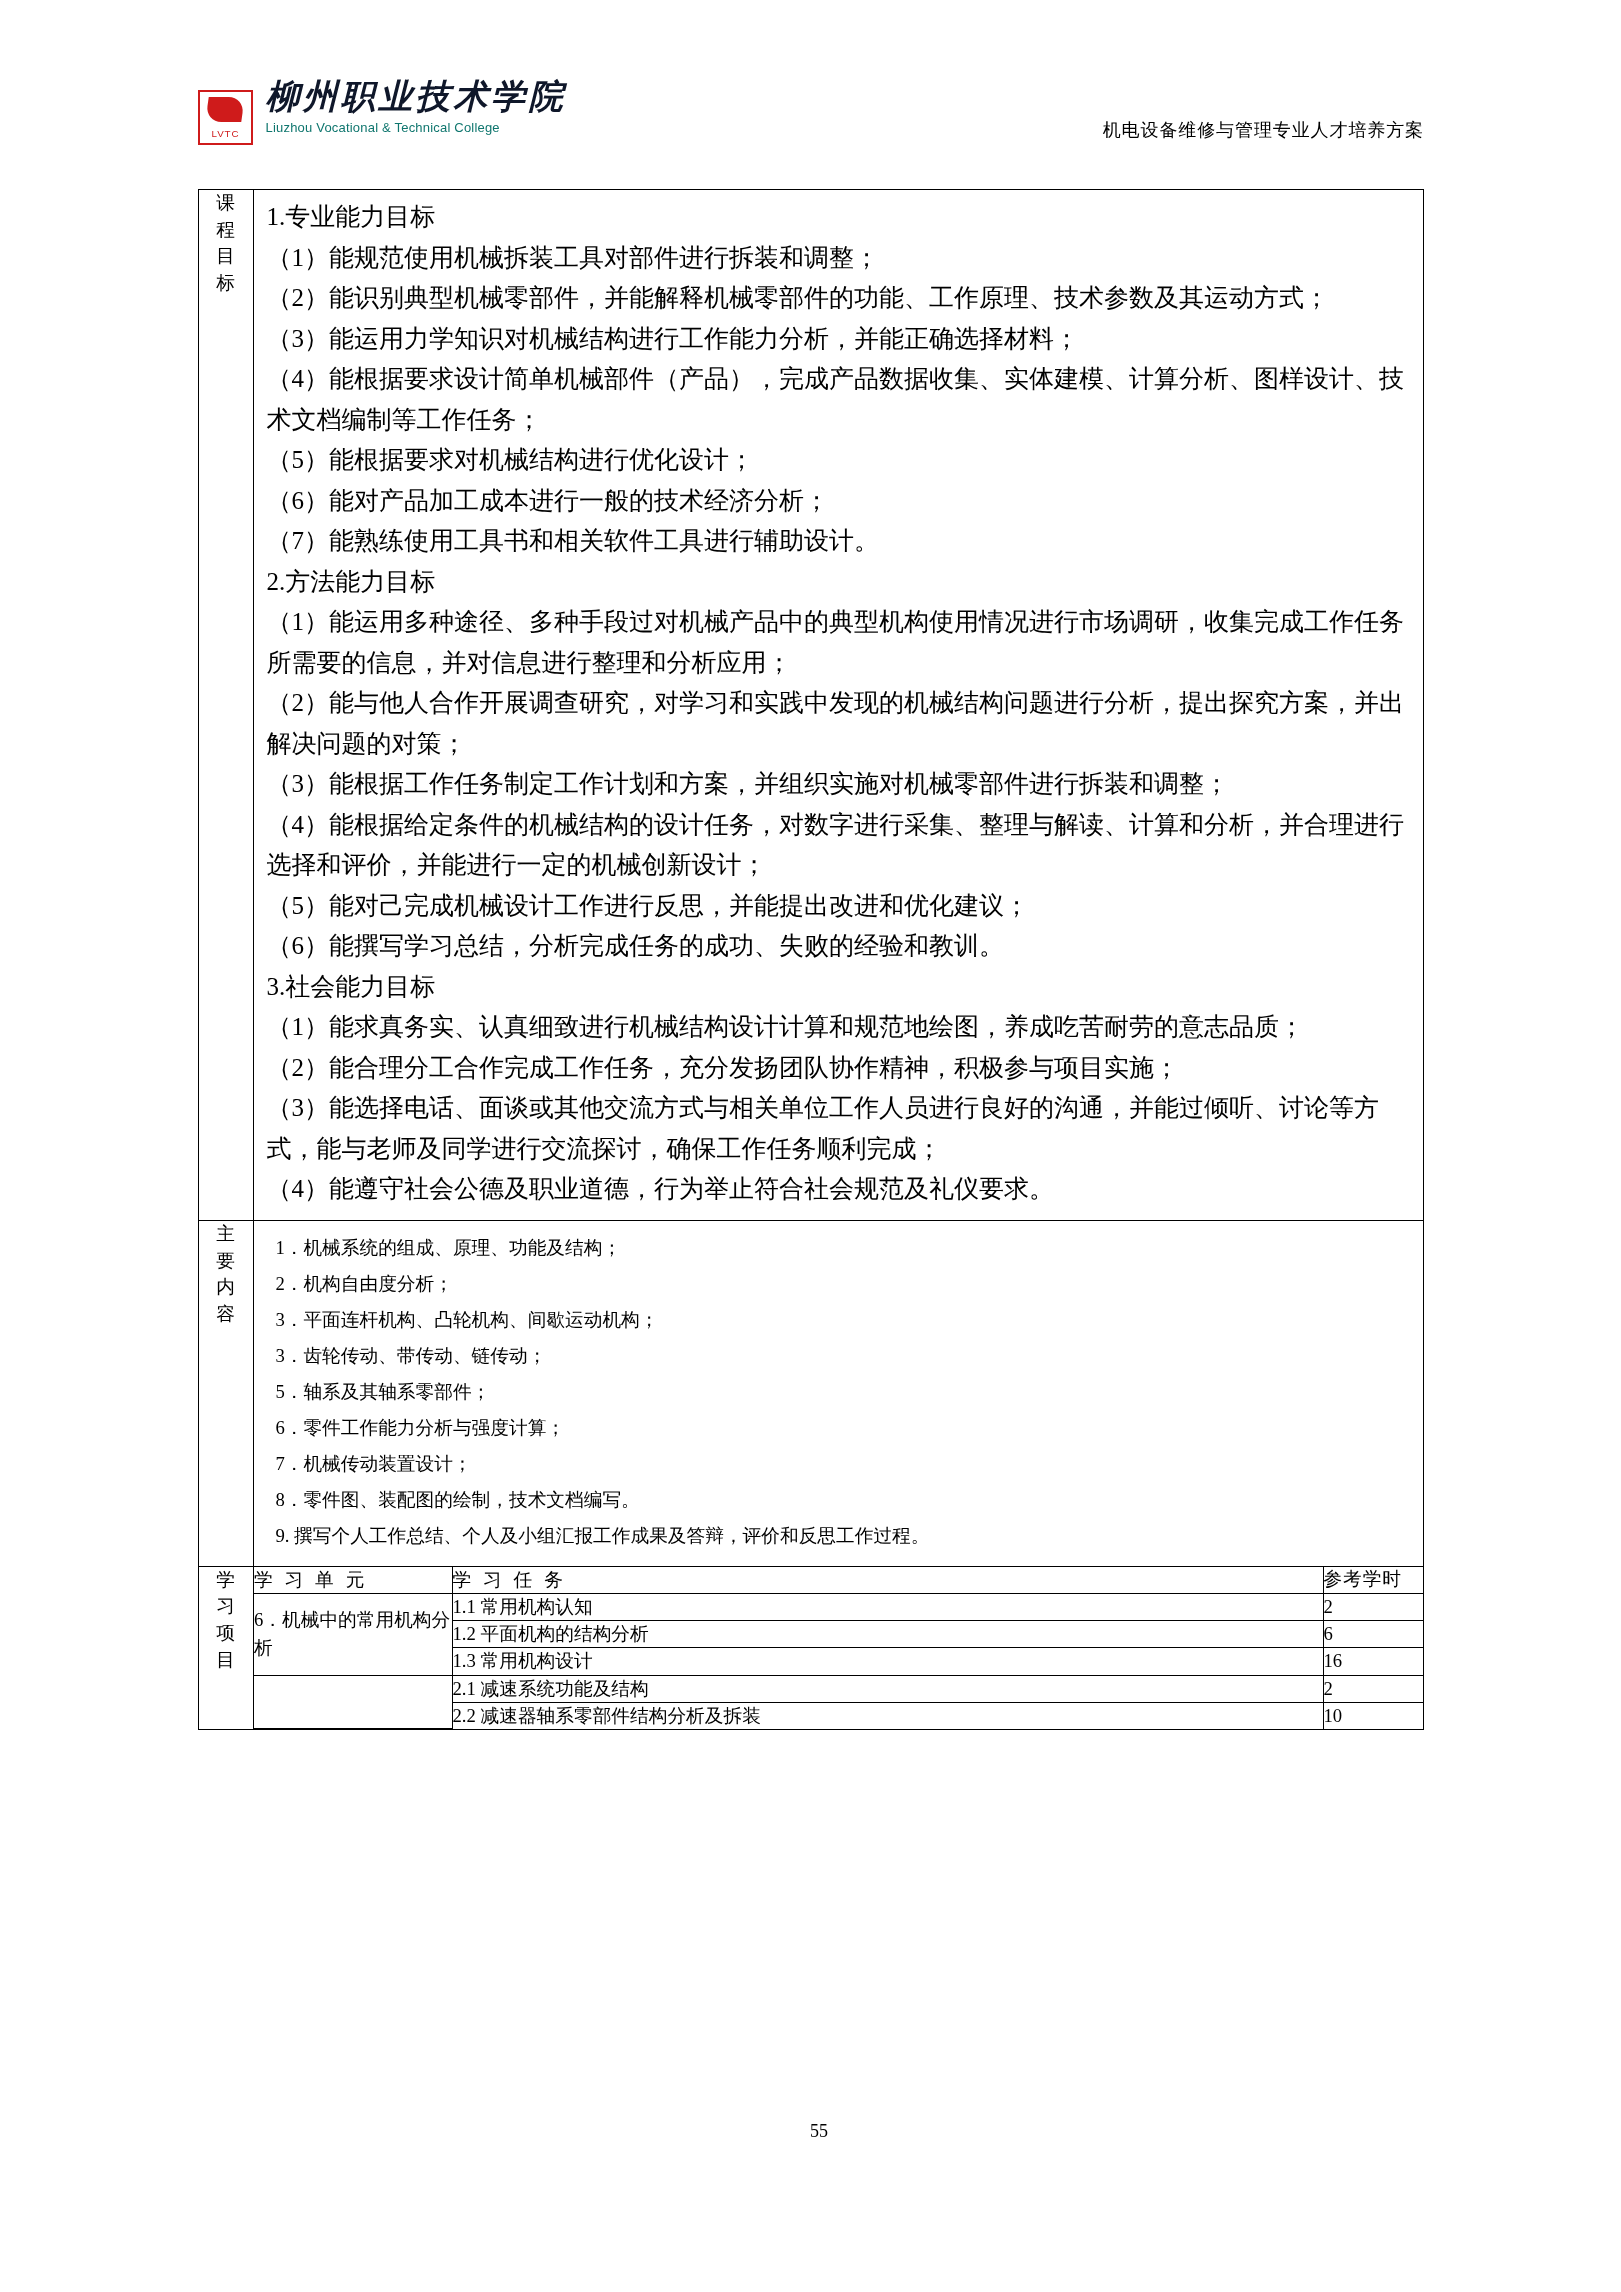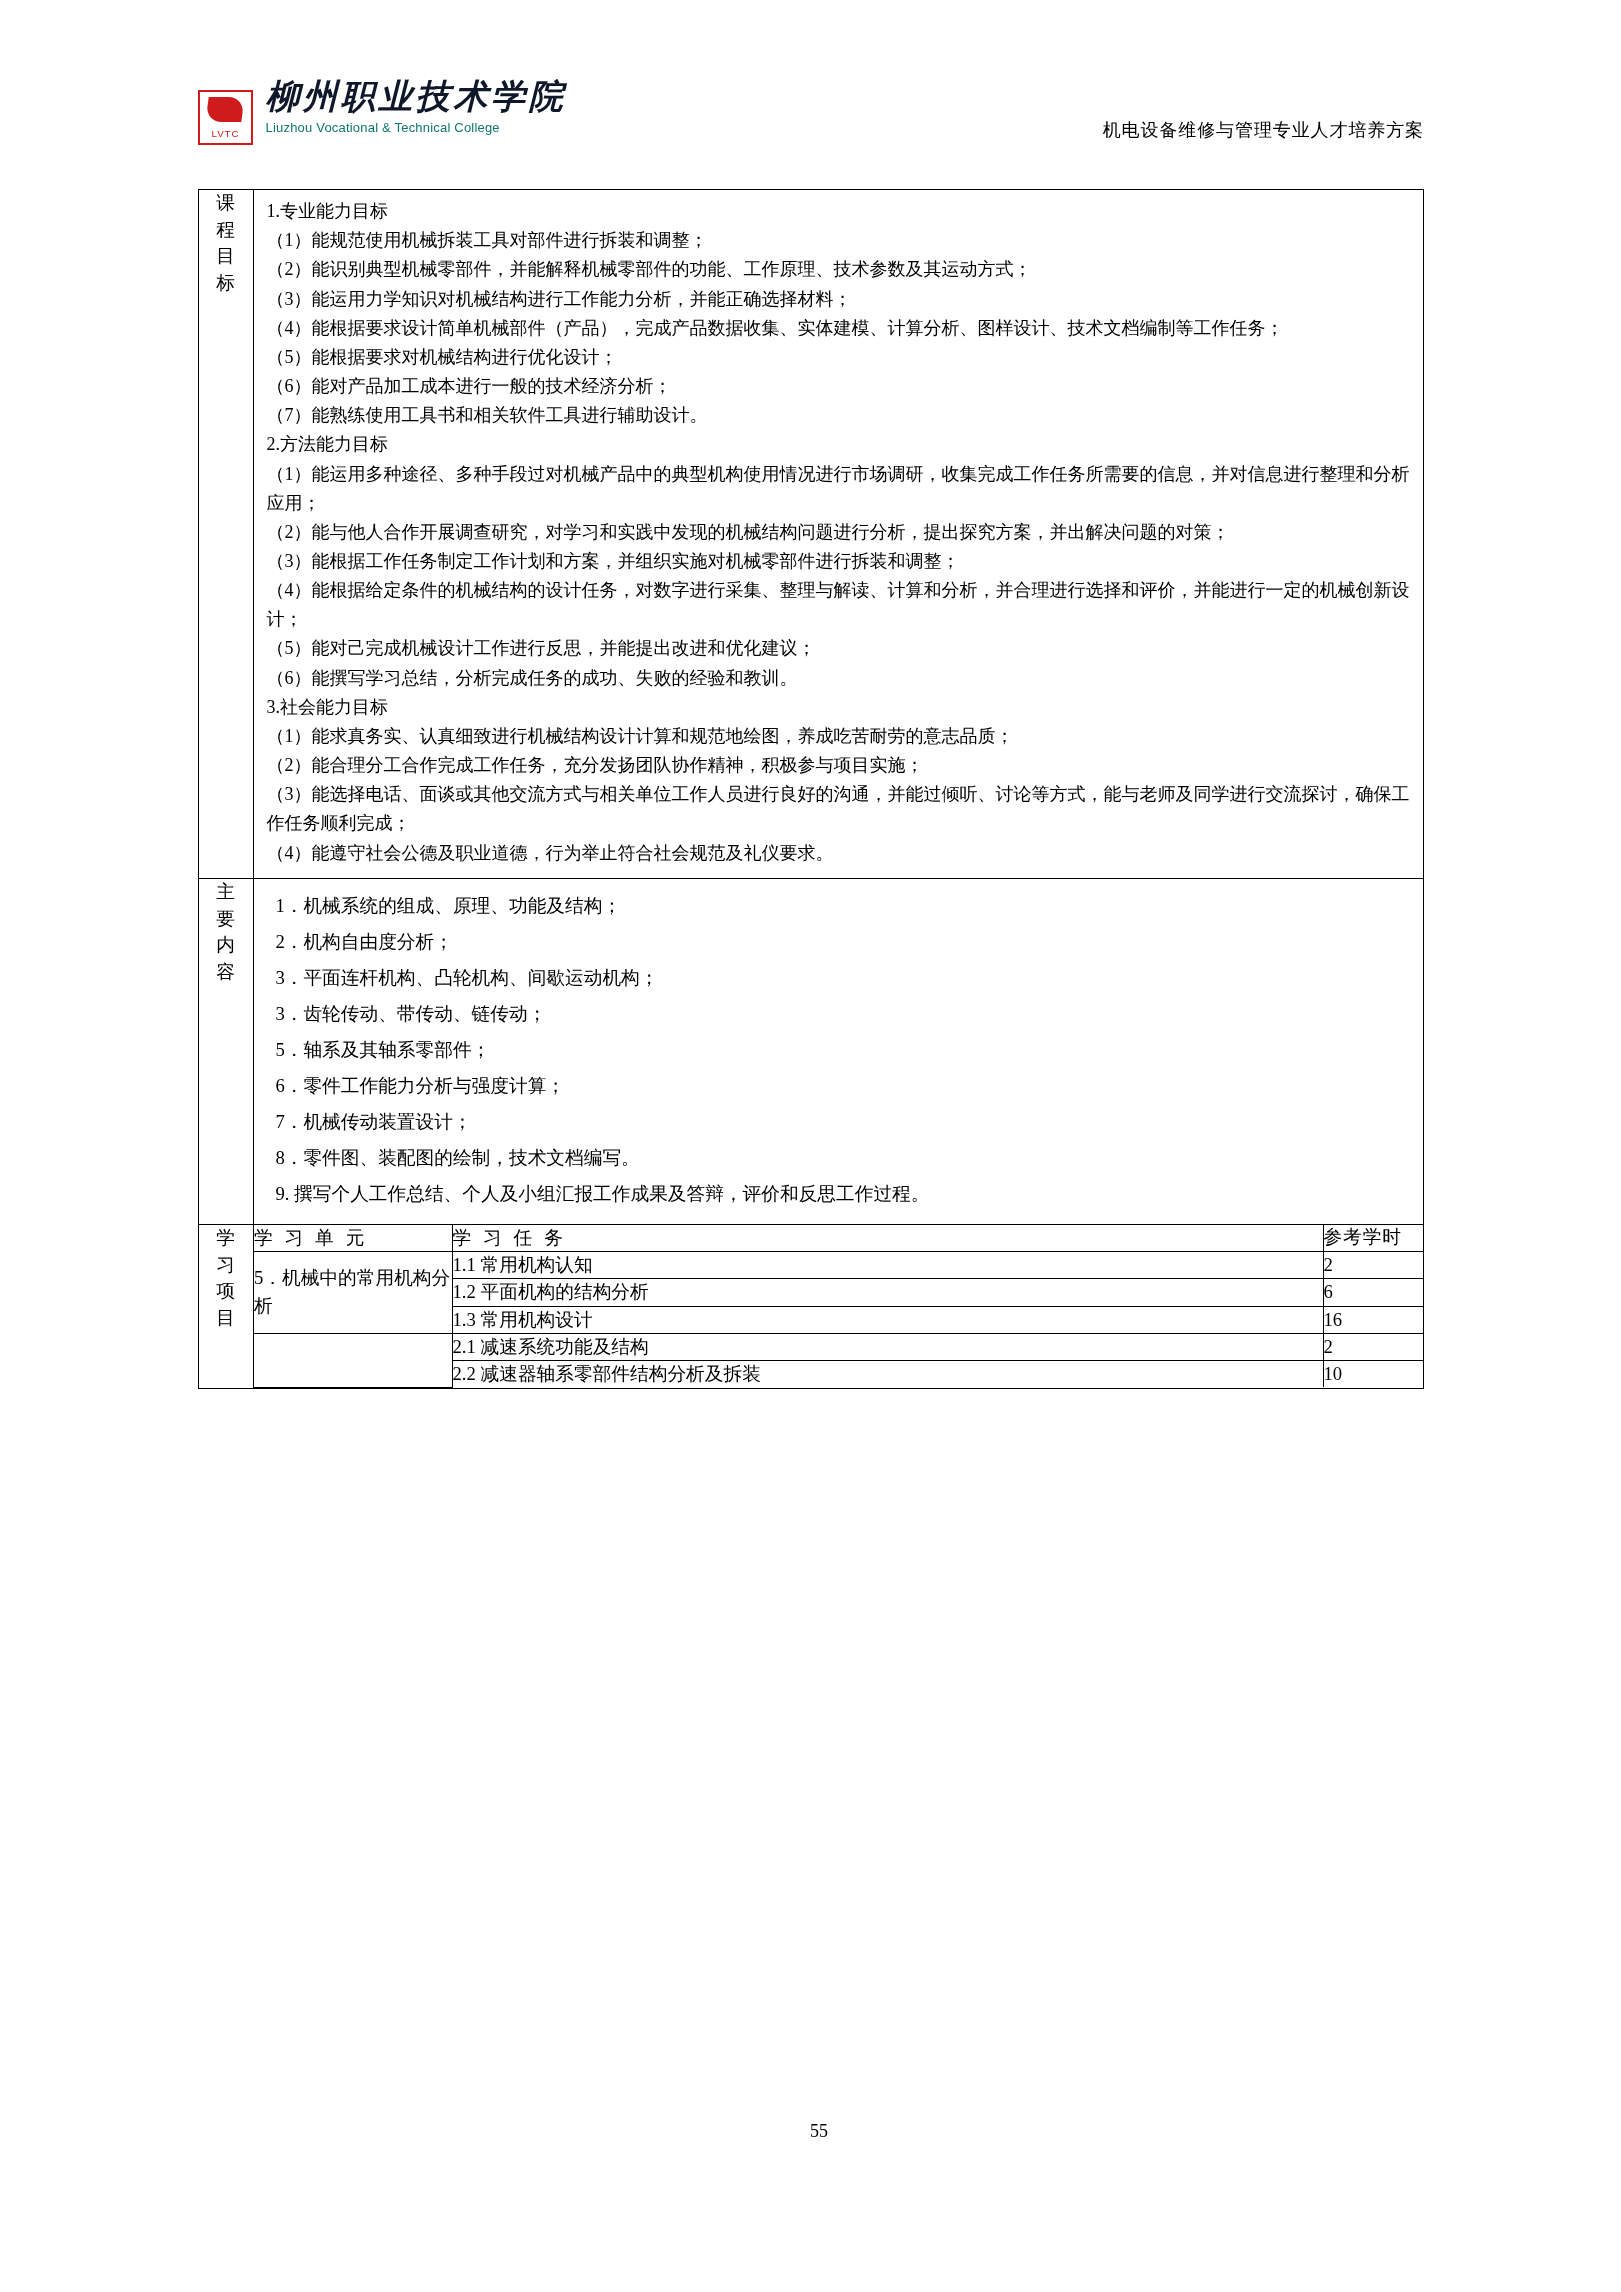--- a/index.html
+++ b/index.html
@@ -118,21 +118,21 @@
     vertical-align: middle;
     font-size: 18.7px;
     line-height: 1.42;
     letter-spacing: 0.9px;
     padding: 5.3px 3.6px;
   }
   .vlabel span { display: block; }
 
   .cell-body {
     padding: 7.1px 12.5px 10.7px 12.5px;
-    font-size: 18px;
+    font-size: 25px;
     line-height: 1.62;
   }
   .cell-body p {
     margin: 0;
     text-indent: 0;
   }
 
   
   .list-body {
     padding: 9px 12.5px 12.5px 21.4px;
@@ -284,21 +284,21 @@
               <col style="width:100px">
             </colgroup>
             <tbody>
               <tr>
                 <td class="head no-top no-left">学 习 单 元</td>
                 <td class="head no-top">学 习 任 务</td>
                 <td class="head-r no-top no-right" style="line-height:1.3;">参考学时</td>
               </tr>
 
               <tr>
-                <td class="unit no-left" rowspan="3">5．机械中的常用机构分析</td>
+                <td class="unit no-left" rowspan="3">6．机械中的常用机构分析</td>
                 <td>1.1 常用机构认知</td>
                 <td class="hours no-right">2</td>
               </tr>
               <tr>
                 <td>1.2 平面机构的结构分析</td>
                 <td class="hours no-right">6</td>
               </tr>
               <tr>
                 <td>1.3 常用机构设计</td>
                 <td class="hours no-right">16</td>

